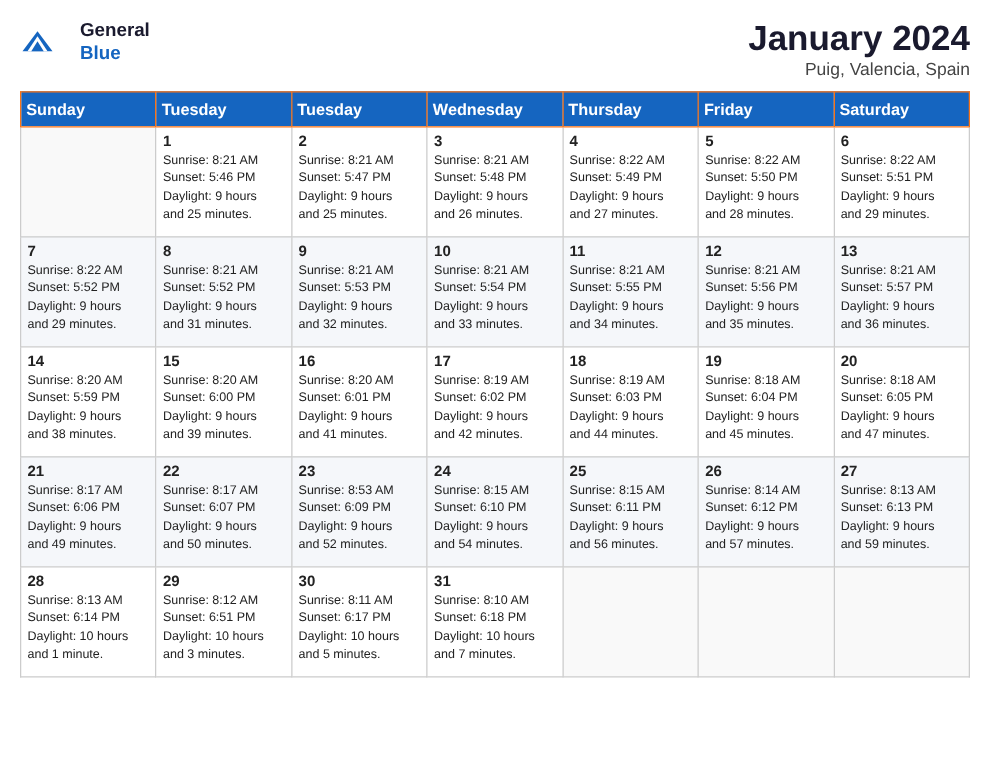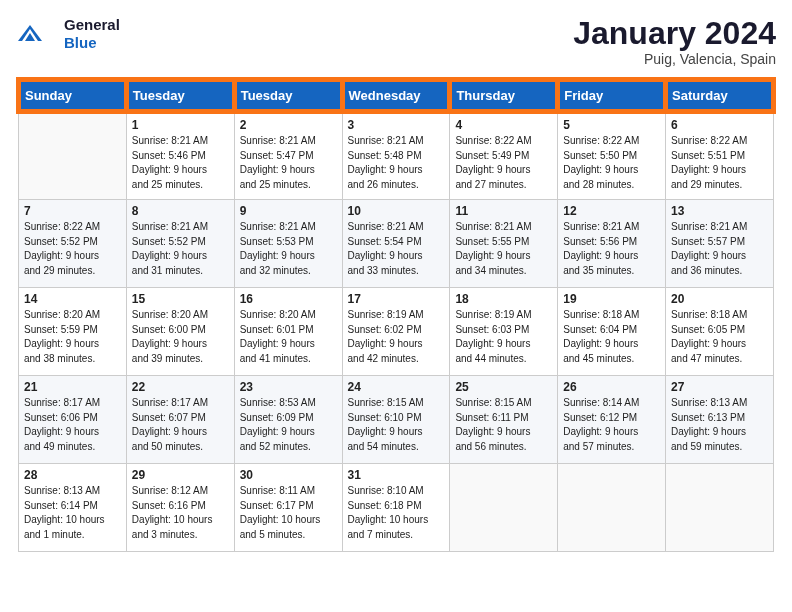--- a/index.html
+++ b/index.html
@@ -22,41 +22,41 @@
       gap: 20px;
     }
     .logo-icon {
       width: 28px;
       height: 22px;
     }
     .title-block {
       text-align: right;
     }
     .month-title {
-      font-size: 32px;
+      font-size: 28px;
       font-weight: bold;
       color: #1a1a2e;
       line-height: 1.1;
     }
     .location {
       font-size: 14px;
       color: #444;
     }
     table {
       width: 100%;
       border-collapse: collapse;
     }
     thead tr th {
       background: #1565c0;
       color: #fff;
       font-size: 13px;
       font-weight: bold;
       padding: 6px 4px;
       text-align: left;
-      border: 5px solid #f97316;
+      border: 1px solid #f97316;
     }
     tbody tr td {
       border: 1px solid #ccc;
       vertical-align: top;
       padding: 4px 5px;
       font-size: 10.5px;
       color: #222;
       height: 88px;
       width: 14.28%;
     }
@@ -232,21 +232,21 @@
 Sunset: 6:13 PM
 Daylight: 9 hours
 and 59 minutes.</span></td>
       </tr>
       <tr>
         <td><span class="day-number">28</span><span class="cell-text" style="white-space: pre-line;">Sunrise: 8:13 AM
 Sunset: 6:14 PM
 Daylight: 10 hours
 and 1 minute.</span></td>
         <td><span class="day-number">29</span><span class="cell-text" style="white-space: pre-line;">Sunrise: 8:12 AM
-Sunset: 6:16 PM
+Sunset: 6:51 PM
 Daylight: 10 hours
 and 3 minutes.</span></td>
         <td><span class="day-number">30</span><span class="cell-text" style="white-space: pre-line;">Sunrise: 8:11 AM
 Sunset: 6:17 PM
 Daylight: 10 hours
 and 5 minutes.</span></td>
         <td><span class="day-number">31</span><span class="cell-text" style="white-space: pre-line;">Sunrise: 8:10 AM
 Sunset: 6:18 PM
 Daylight: 10 hours
 and 7 minutes.</span></td>

